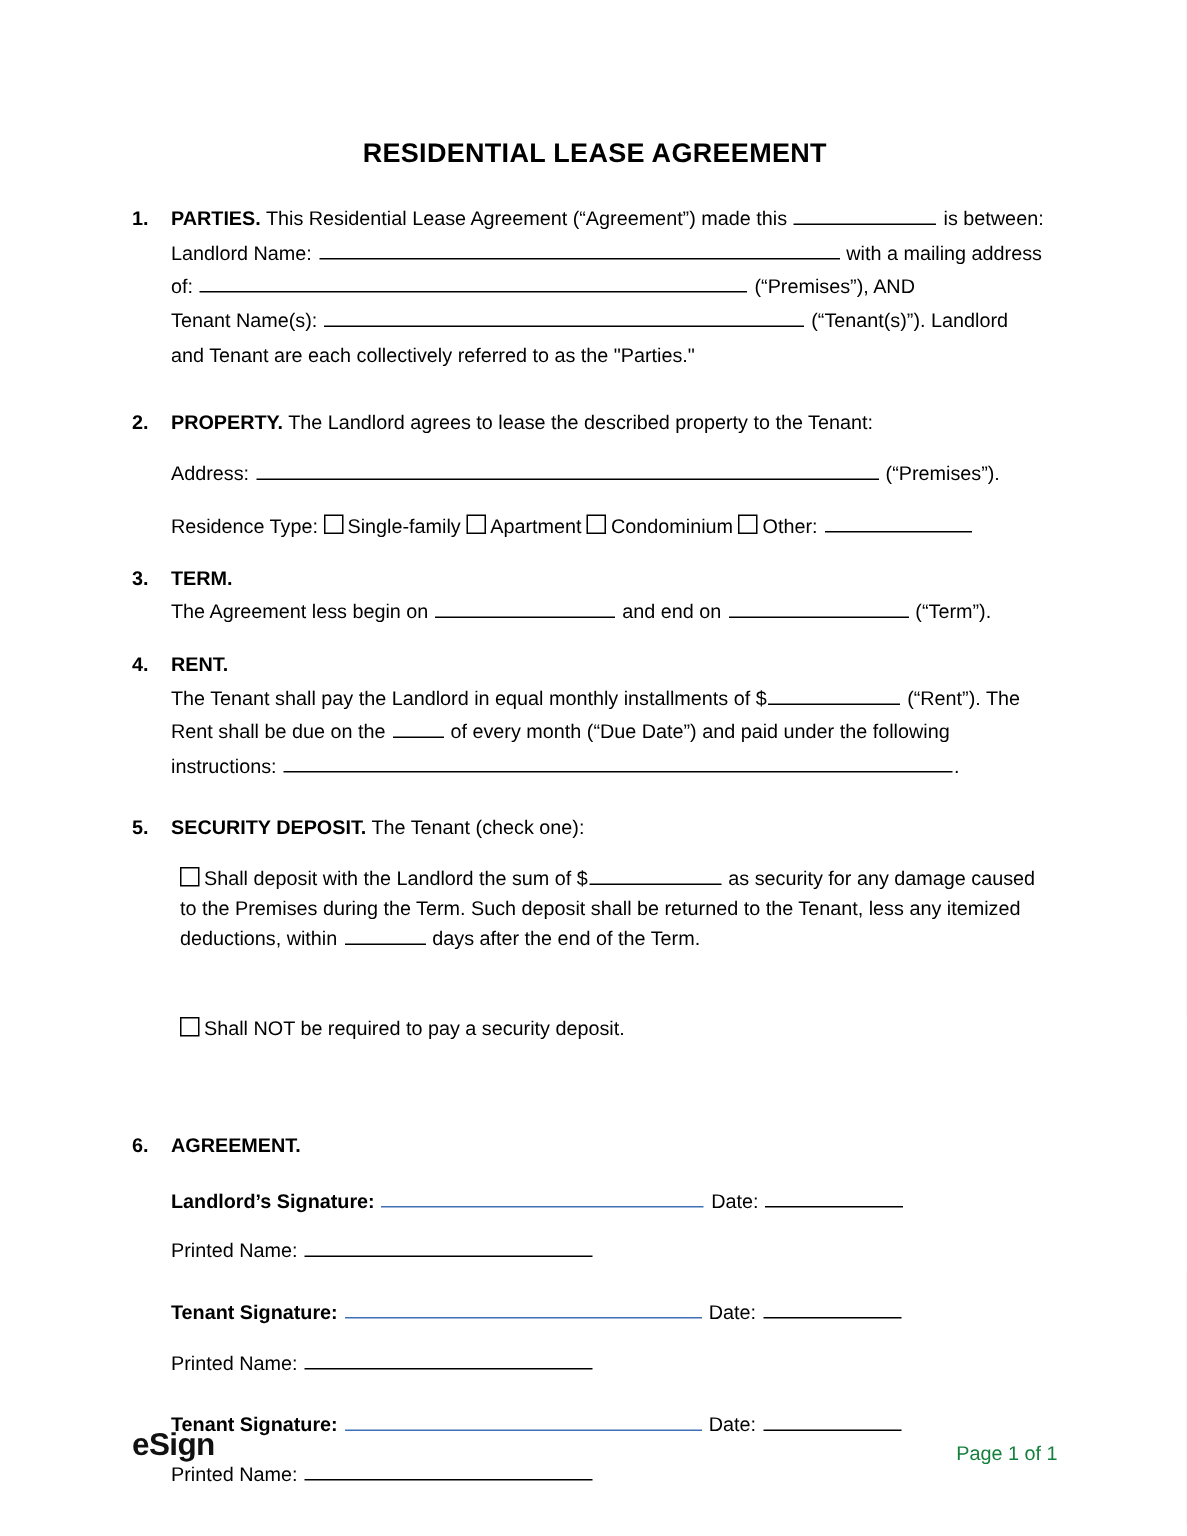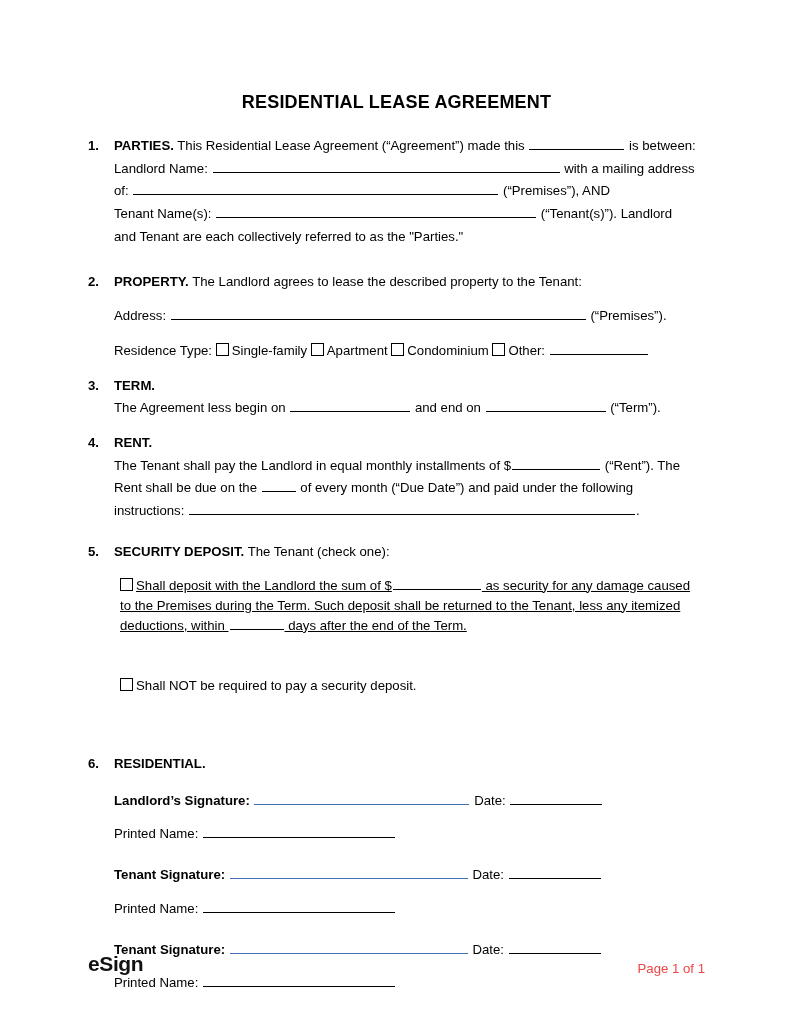--- a/index.html
+++ b/index.html
@@ -100,21 +100,21 @@
     justify-content: space-between;
   }
   .brand {
     font-size: 21px;
     font-weight: bold;
     letter-spacing: -0.4px;
     color: #111;
   }
   .page-num {
     font-size: 13.2px;
-    color: #ef4444;
+    color: #15803d;
   }
 </style>
 </head>
 <body>
 
 <div class="page">
   <div class="content">
 
     <div class="doc-title">RESIDENTIAL LEASE AGREEMENT</div>
 
@@ -196,39 +196,39 @@
 
     <div class="spacer-18"></div>
 
     <div class="section">
       <span class="sec-num">5.</span>
       <div class="sec-body">
         <div class="blk">
           <span class="lead">SECURITY DEPOSIT.</span><span> The Tenant (check one):</span>
         </div>
         <div class="spacer-12"></div>
-        <div class="blk" style="padding-left:6px; line-height:1.52;text-decoration:underline;">
+        <div class="blk" style="padding-left:6px; line-height:1.52;">
           <span class="chk"></span><span>Shall deposit with the Landlord the sum of $</span><span class="fill" style="width:88px"></span><span> as security for any damage caused</span>
           <div>to the Premises during the Term. Such deposit shall be returned to the Tenant, less any itemized</div>
           <div><span>deductions, within </span><span class="fill" style="width:54px"></span><span> days after the end of the Term.</span></div>
         </div>
         <div class="spacer-18"></div>
         <div class="blk" style="padding-left:6px;margin-top:21px;">
           <span class="chk"></span><span>Shall NOT be required to pay a security deposit.</span>
         </div>
       </div>
     </div>
 
     <div style="height:56px"></div>
 
     <div class="section">
       <span class="sec-num">6.</span>
       <div class="sec-body">
         <div class="blk">
-          <span class="lead">RESIDENTIAL.</span>
+          <span class="lead">AGREEMENT.</span>
         </div>
       </div>
     </div>
 
     <div style="height:14px"></div>
 
     <div class="sig-row">
       <span class="sig-label">Landlord’s Signature:</span>
       <span class="fill-blue" style="width:215px"></span>
       <span>Date:</span>

